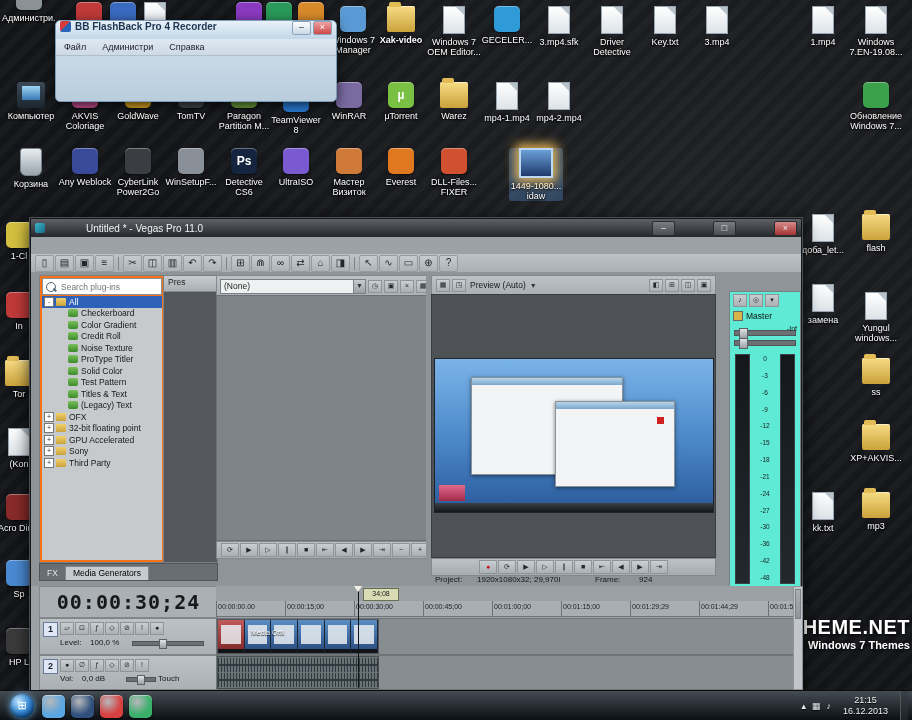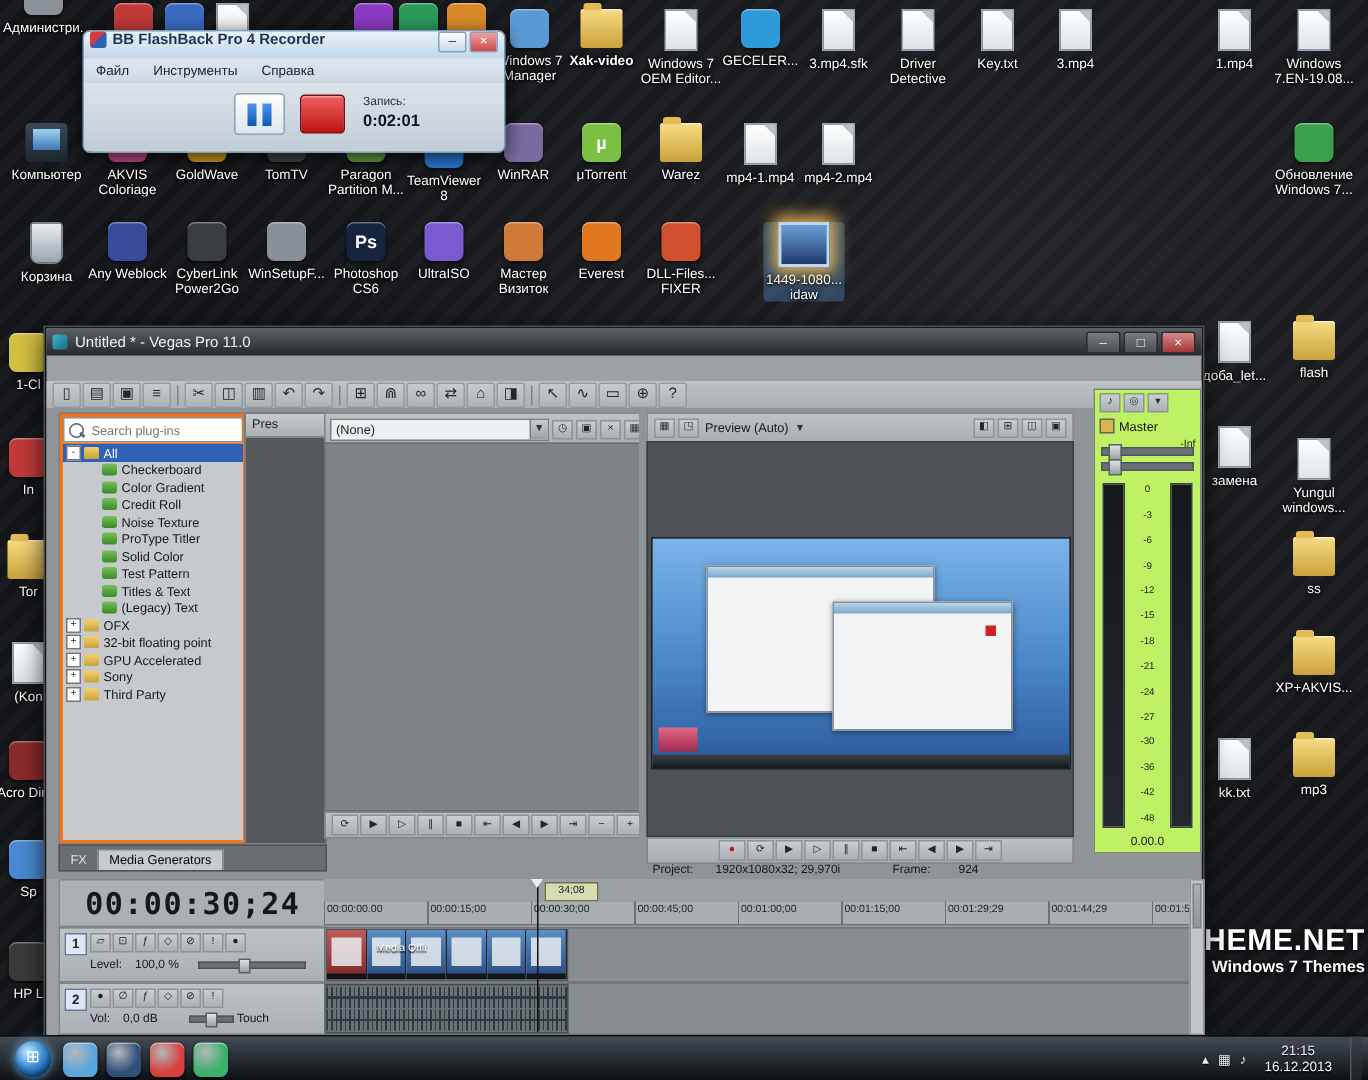--- a/index.html
+++ b/index.html
@@ -49,21 +49,21 @@
             border:1px solid #8aa4ba;border-radius:3px;display:flex;align-items:center;justify-content:center;gap:4px;}
   #fb-pause i{display:block;width:6px;height:15px;background:linear-gradient(#4a96e8,#1356b4);}
   #fb-stop{position:absolute;left:144px;top:8px;width:28px;height:24px;border-radius:3px;
            background:linear-gradient(#f26060,#bc1414);border:1px solid #7e0e0e;box-shadow:inset 0 1px rgba(255,255,255,.4);}
   #fb-rec{position:absolute;left:186px;top:8px;font-size:8px;color:#334;}
   #fb-time{position:absolute;left:186px;top:20px;font-size:11px;font-weight:bold;color:#112;}
   
   #vegas{position:absolute;left:30px;top:218px;width:770px;height:472px;z-index:5;background:#9ba1a5;
          border:1px solid #15181b;outline:1px solid #4a4e52;box-shadow:0 4px 16px rgba(0,0,0,.8);}
   #vg-title{position:absolute;left:0;top:0;right:0;height:18px;display:flex;align-items:center;padding:0 4px;
-            background:linear-gradient(#5e6266,#24282c);}
+            background:linear-gradient(#5e6266,#24282c);gap:36px;}
   #vg-ico{width:10px;height:10px;margin-right:5px;background:linear-gradient(135deg,#3ab6c8,#1a6a8a);border-radius:2px;}
   #vg-titletext{flex:1;font-size:10px;color:#f0f2f4;white-space:nowrap;overflow:hidden;}
   .vg-wbtn{width:21px;height:13px;margin-left:2px;font-size:9px;line-height:12px;text-align:center;color:#eee;
            background:linear-gradient(#7a7e82,#4a4e52);border:1px solid #2a2d30;border-radius:2px;}
   .vg-wbtn.close{background:linear-gradient(#d88a8a,#a43434);}
   #vg-menu{position:absolute;left:0;top:18px;right:0;height:17px;display:flex;align-items:center;
            background:linear-gradient(#cdd2d6,#bcc1c5);border-bottom:1px solid #8e9296;}
   #vg-menu .menu-item{font-size:10px;color:#15181b;padding:0 7px;}
   #vg-toolbar{position:absolute;left:0;top:35px;right:0;height:18px;display:flex;align-items:center;gap:1px;
               padding:0 4px;background:linear-gradient(#bdc2c6,#aab0b4);border-bottom:1px solid #83888c;}
@@ -135,21 +135,21 @@
   #pv-accent{position:absolute;left:4px;bottom:11px;width:26px;height:16px;background:linear-gradient(#e06a8a,#a42a4a);}
   #pv-trans{position:absolute;left:0;top:283px;right:0;height:16px;display:flex;align-items:center;justify-content:center;
             gap:1px;background:linear-gradient(#bdc2c6,#a6acb0);border:1px solid #83888c;}
   #pv-info{position:absolute;left:0;top:300px;right:0;height:8px;}
   .inforow{display:flex;font-size:8px;color:#15181b;line-height:10px;}
   .inforow .lab{width:42px;padding-left:4px;}
   .inforow .val{width:118px;}
   .inforow .lab2{width:44px;}
   .inforow .val2{flex:1;}
   
-  #master{position:absolute;left:698px;top:40px;width:70px;height:308px;background:#bef264;border:1px solid #7a8084;}
+  #master{position:absolute;left:698px;top:72px;width:70px;height:308px;background:#5eead4;border:1px solid #7a8084;}
   #ms-icons{position:absolute;left:0;top:2px;right:0;height:14px;display:flex;gap:2px;padding:0 3px;}
   #ms-label{position:absolute;left:3px;top:19px;display:flex;align-items:center;gap:3px;font-size:8.5px;color:#111;}
   #ms-chip{width:8px;height:8px;background:#d8b44a;border:1px solid #666;}
   #ms-faders{position:absolute;left:4px;top:34px;width:62px;}
   .fader{position:relative;height:4px;margin:4px 0;background:#6a7074;border:1px solid #4e5458;}
   .fader i{position:absolute;left:4px;top:-3px;width:7px;height:9px;background:linear-gradient(#dfe3e6,#9aa0a4);border:1px solid #5a6064;}
   #ms-inf{position:absolute;right:3px;top:33px;font-size:7px;color:#222;}
   #ms-meters{position:absolute;left:5px;top:62px;width:60px;height:228px;display:flex;}
   .mbar{width:13px;height:100%;background:linear-gradient(#14181c,#22282e);border:1px solid #3a4046;}
   #ms-scale{flex:1;display:flex;flex-direction:column;justify-content:space-between;align-items:center;padding:1px 0;}
@@ -343,21 +343,21 @@
       <div class="dicon" style="left: 111px; top: 148px;">
         <div class="dimg ic-app" style="background: rgb(58, 62, 66);"></div>
         <div class="dlab">CyberLink Power2Go</div>
       </div>
       <div class="dicon" style="left: 164px; top: 148px;">
         <div class="dimg ic-app" style="background: rgb(138, 144, 152);"></div>
         <div class="dlab">WinSetupF...</div>
       </div>
       <div class="dicon" style="left: 217px; top: 148px;">
         <div class="dimg ic-app" style="background: rgb(21, 37, 63);">Ps</div>
-        <div class="dlab">Photoshop CS6</div>
+        <div class="dlab">Detective CS6</div>
       </div>
       <div class="dicon" style="left: 269px; top: 148px;">
         <div class="dimg ic-app" style="background: rgb(122, 90, 208);"></div>
         <div class="dlab">UltraISO</div>
       </div>
       <div class="dicon" style="left: 322px; top: 148px;">
         <div class="dimg ic-app" style="background: rgb(208, 122, 58);"></div>
         <div class="dlab">Мастер Визиток</div>
       </div>
       <div class="dicon" style="left: 374px; top: 148px;">
@@ -441,32 +441,23 @@
 
   <div id="flashback">
     <div id="fb-title">
       <div id="fb-ico"></div>
       <div id="fb-titletext">BB FlashBack Pro 4 Recorder</div>
       <div class="fb-btn">–</div>
       <div class="fb-btn close">×</div>
     </div>
     <div id="fb-menu">
         <div class="menu-item">Файл</div>
-        <div class="menu-item">Инструменты</div>
+        <div class="menu-item">Администри</div>
         <div class="menu-item">Справка</div>
       </div>
-    <div id="fb-body">
-      <div id="fb-pause">
-          <i></i>
-          <i></i>
-        </div>
-      <div id="fb-stop"></div>
-      <div id="fb-rec">Запись:</div>
-      <div id="fb-time">0:02:01</div>
-    </div>
   </div>
 
   <div id="vegas">
     <div id="vg-title">
       <div id="vg-ico"></div>
       <div id="vg-titletext">Untitled * - Vegas Pro 11.0</div>
       <div class="vg-wbtn">–</div>
       <div class="vg-wbtn">□</div>
       <div class="vg-wbtn close">×</div>
     </div>

